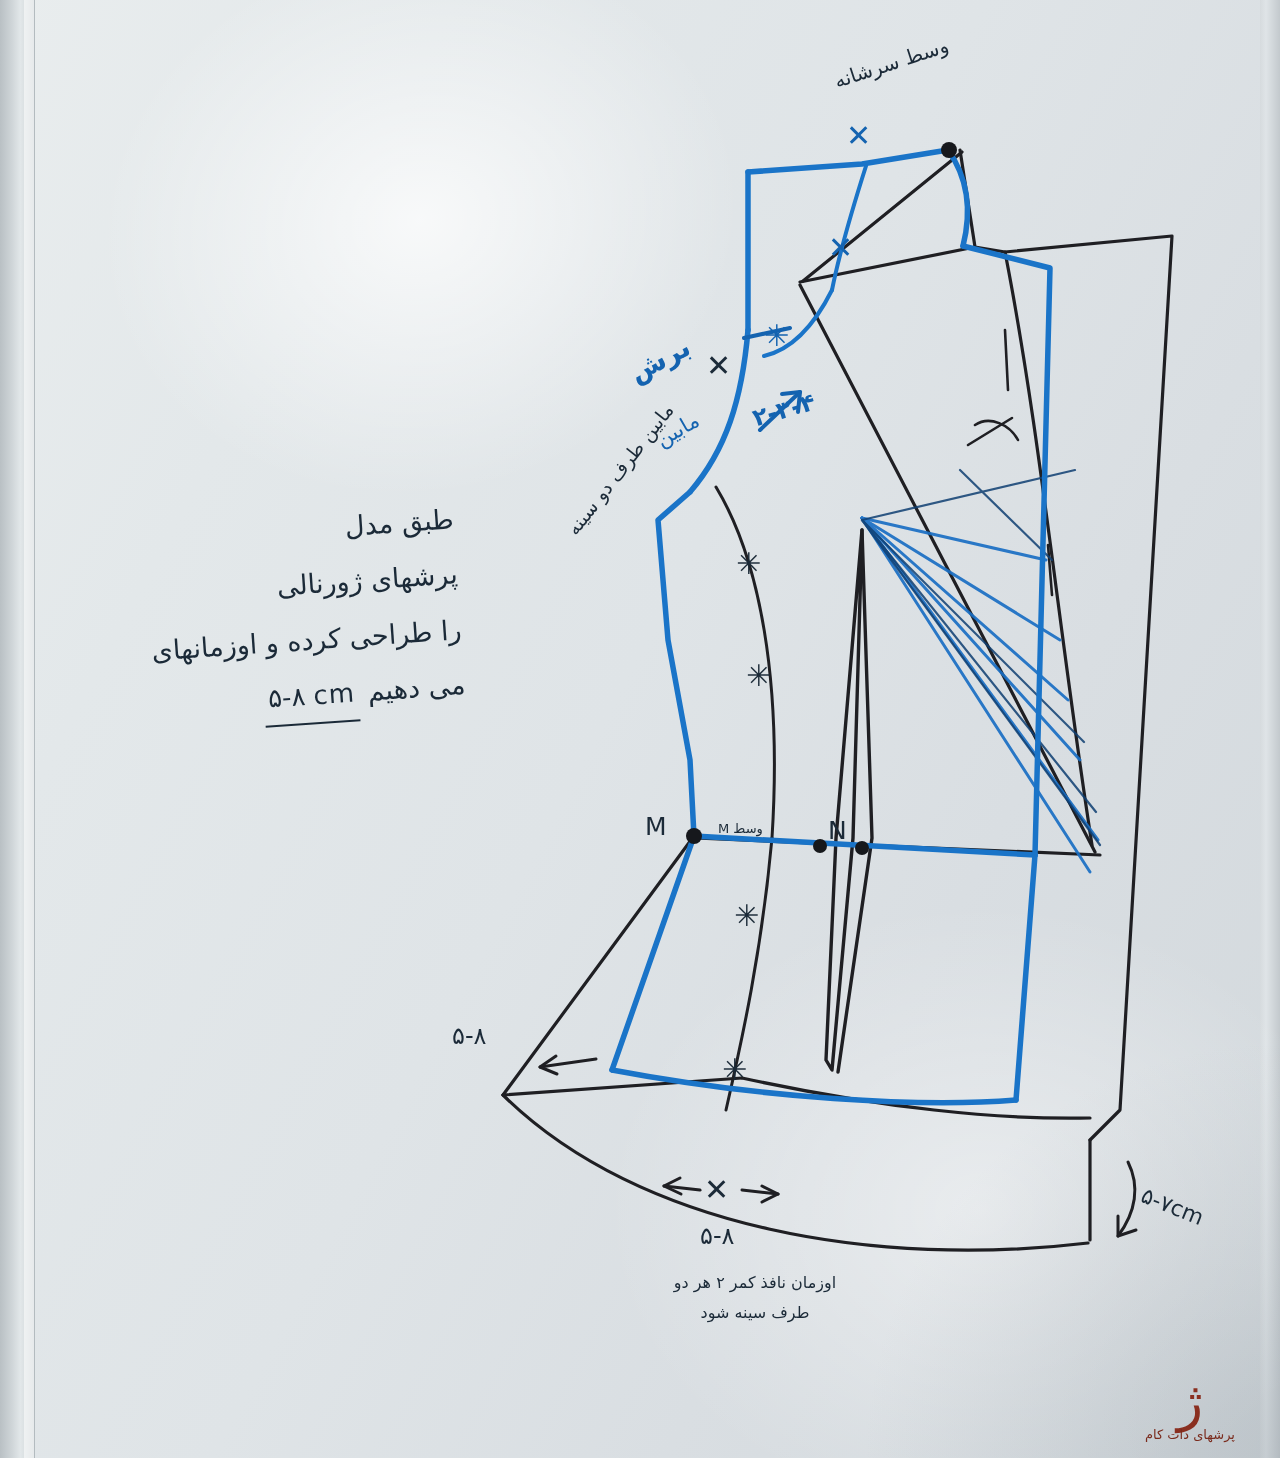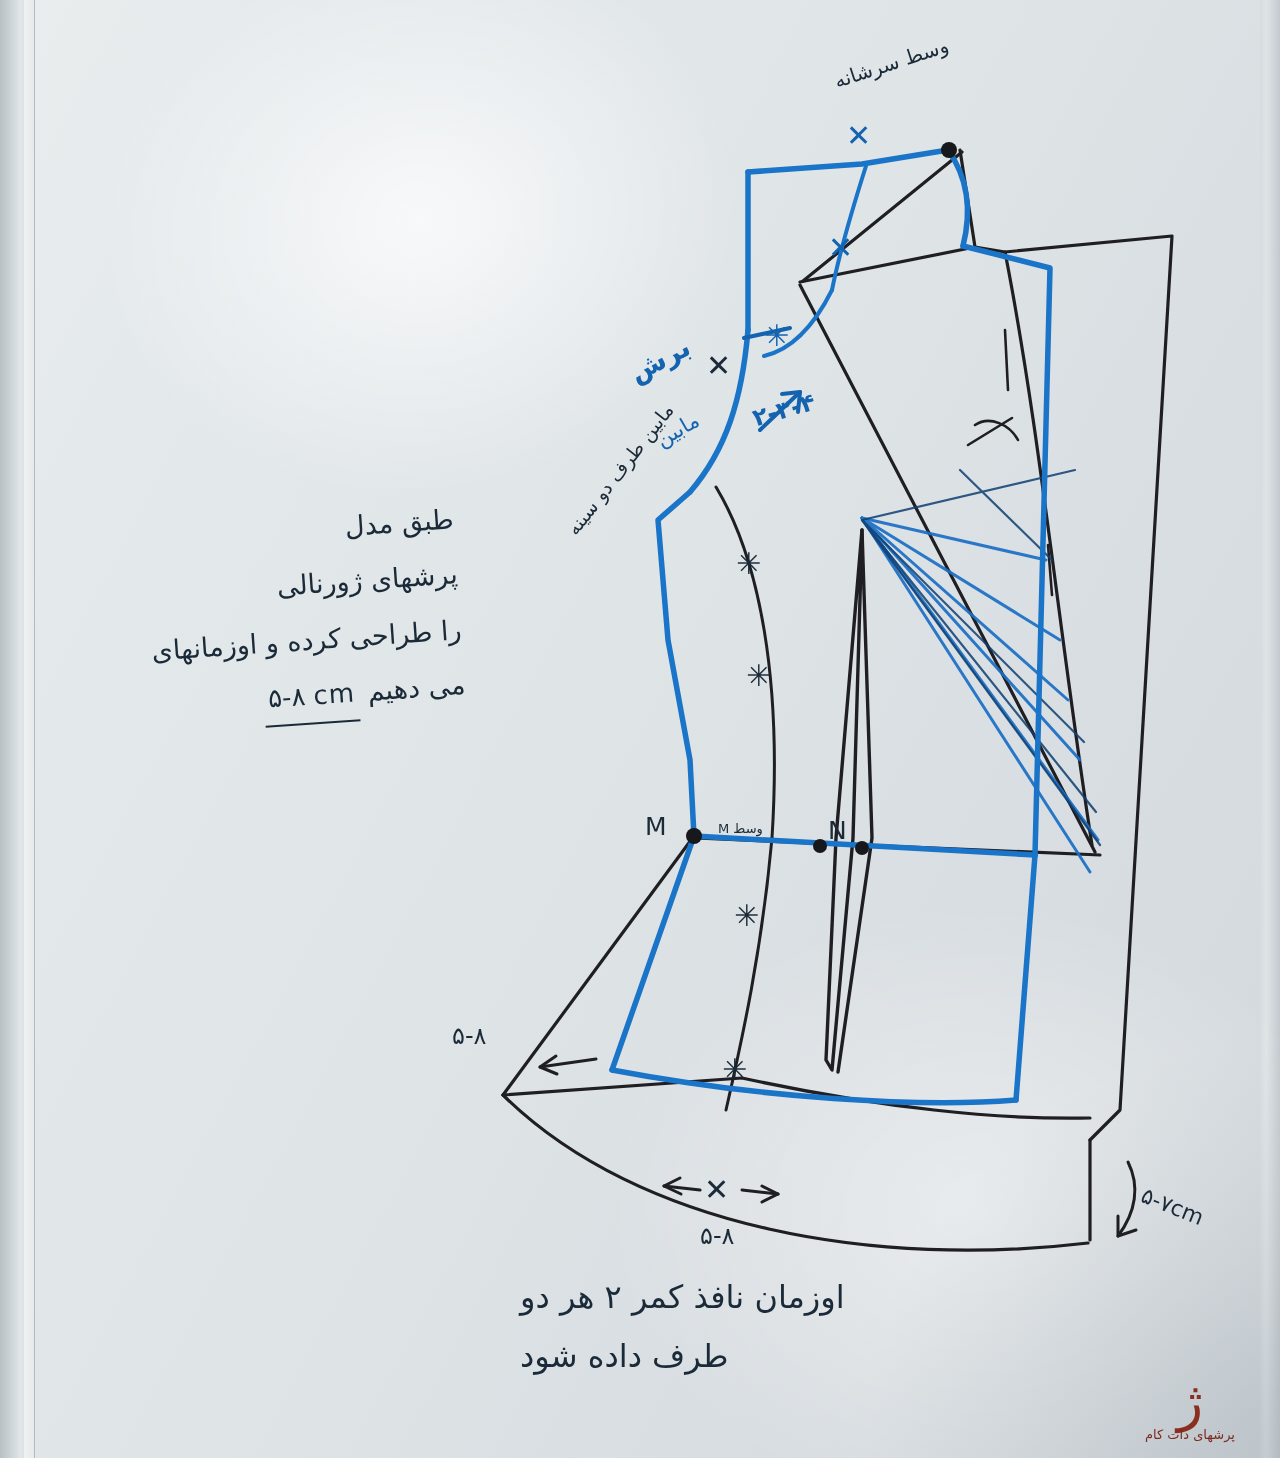--- a/index.html
+++ b/index.html
@@ -150,22 +150,22 @@
   }
   .lbl-57cm {
     left: 1140px; top: 1190px;
     font-size: 22px;
     direction: ltr;
     transform: rotate(22deg);
   }
   .note-bottom {
     left: 520px; top: 1268px;
     width: 470px;
-    font-size: 32px;
-    text-align: left;
+    font-size: 16px;
+    text-align: center;
     line-height: 1.85;
   }
   .x-glyph {
     position: absolute;
     font-size: 30px;
     color: #1b2a38;
     font-weight: bold;
   }
   
   .watermark {
@@ -350,21 +350,21 @@
   <div class="hw lbl-vasat">
     <div>وسط
 M</div>
   </div>
   <div class="hw lbl-58-left">۵-۸</div>
   <div class="hw lbl-58-bottom">۵-۸</div>
   <div class="hw lbl-57cm">۵-۷cm</div>
 
   <div class="hw note-bottom">
     <div>اوزمان نافذ کمر ۲ هر دو</div>
-    <div>طرف داده شود</div>
+    <div>طرف سینه شود</div>
   </div>
 
   <div class="watermark">
     <div class="mark">ژ</div>
     <div>پرشهای دات کام</div>
   </div>
 
 </div>
 
 </body></html>

